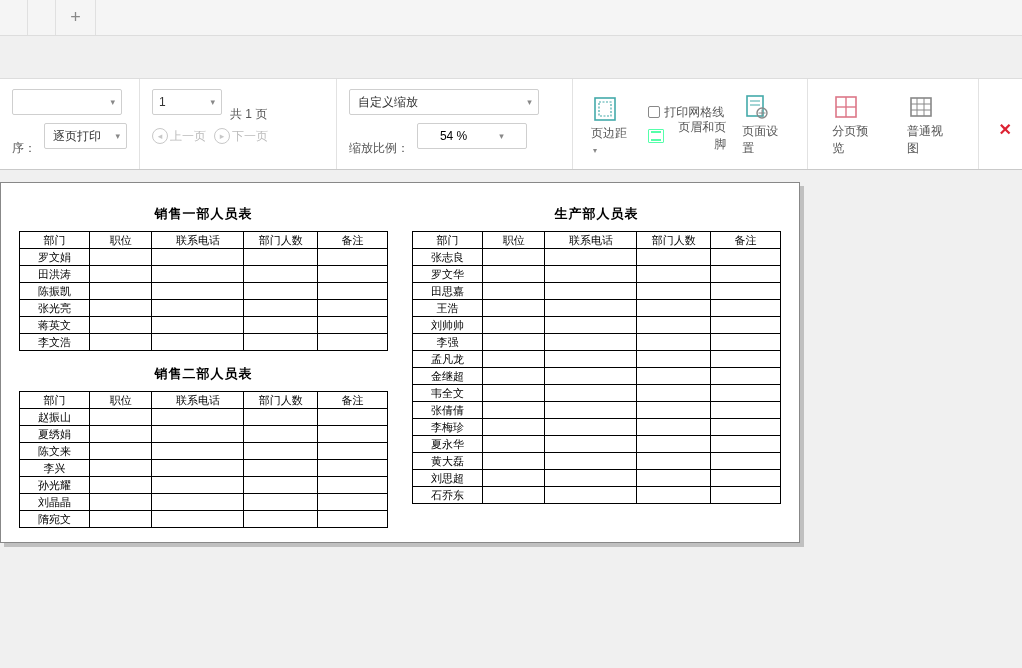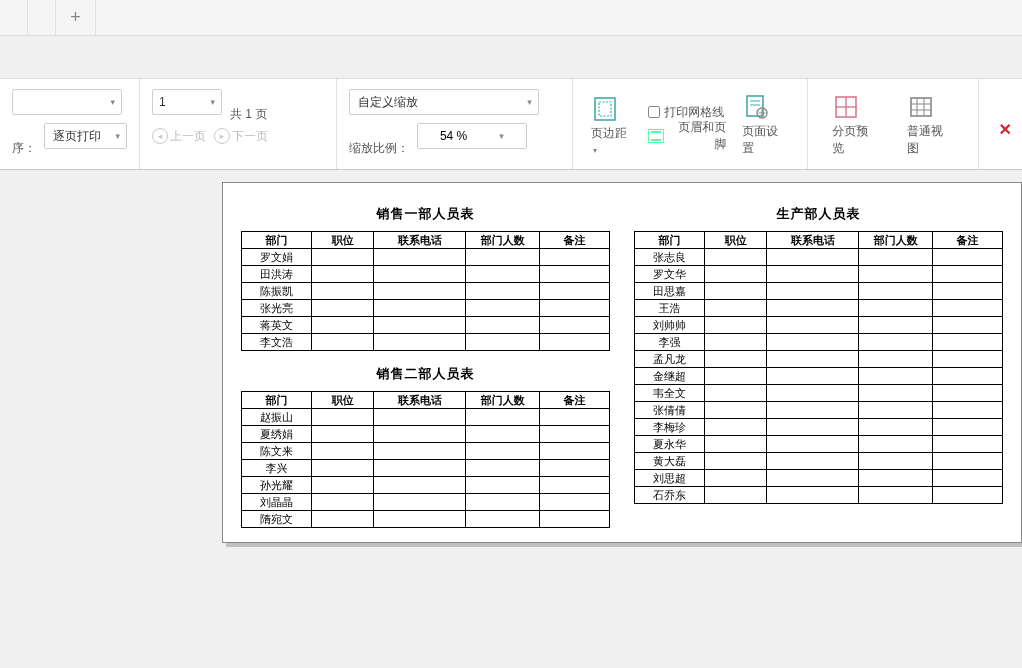--- a/index.html
+++ b/index.html
@@ -42,28 +42,28 @@
 
     .group-mid { flex-direction: row; align-items: center; gap: 0; padding: 0 8px; }
     .mid-col { display: flex; flex-direction: column; justify-content: center; gap: 4px; padding: 0 6px; text-align: right; }
 
     .group-views { flex-direction: row; align-items: center; gap: 8px; padding: 0 14px; }
     .group-close { flex-direction: row; align-items: center; padding: 0 0 0 10px; border-right: none; }
     .close-mark { color: #d23; font-weight: bold; font-size: 16px; padding-top: 4px; }
 
     
     .canvas-area { height: calc(668px - 36px - 42px - 92px); background: #f0f0f0; overflow: hidden; padding: 12px 0 0 0; }
-    .pages-wrap { display: flex; justify-content: flex-end; }
+    .pages-wrap { display: flex; justify-content: flex-start; }
     .page { width: 800px; background: #fff; border: 1px solid #888; box-shadow: 4px 4px 0 #c0c0c0; padding: 16px 18px 0; display: flex; gap: 24px; }
     .half { flex: 1 1 0; }
 
     .block-title { text-align: center; font-size: 13px; font-weight: bold; margin: 6px 0 8px; letter-spacing: 1px; }
     table.data { border-collapse: collapse; width: 100%; margin-bottom: 14px; }
     table.data th, table.data td { border: 1.4px solid #000; font-size: 11px; height: 17px; text-align: center; }
-    table.data th { font-weight: bold; }
+    table.data th { font-weight: normal; }
     table.data .col-a { width: 19%; }
     table.data .col-b { width: 17%; }
     table.data .col-c { width: 25%; }
     table.data .col-d { width: 20%; }
     table.data .col-e { width: 19%; }
 
     
     .icon-margins, .icon-pagesetup, .icon-pagebreak, .icon-normal { width: 28px; height: 28px; display: flex; align-items: center; justify-content: center; }
     .icon-margins svg, .icon-pagesetup svg, .icon-pagebreak svg, .icon-normal svg { width: 26px; height: 26px; }
 

